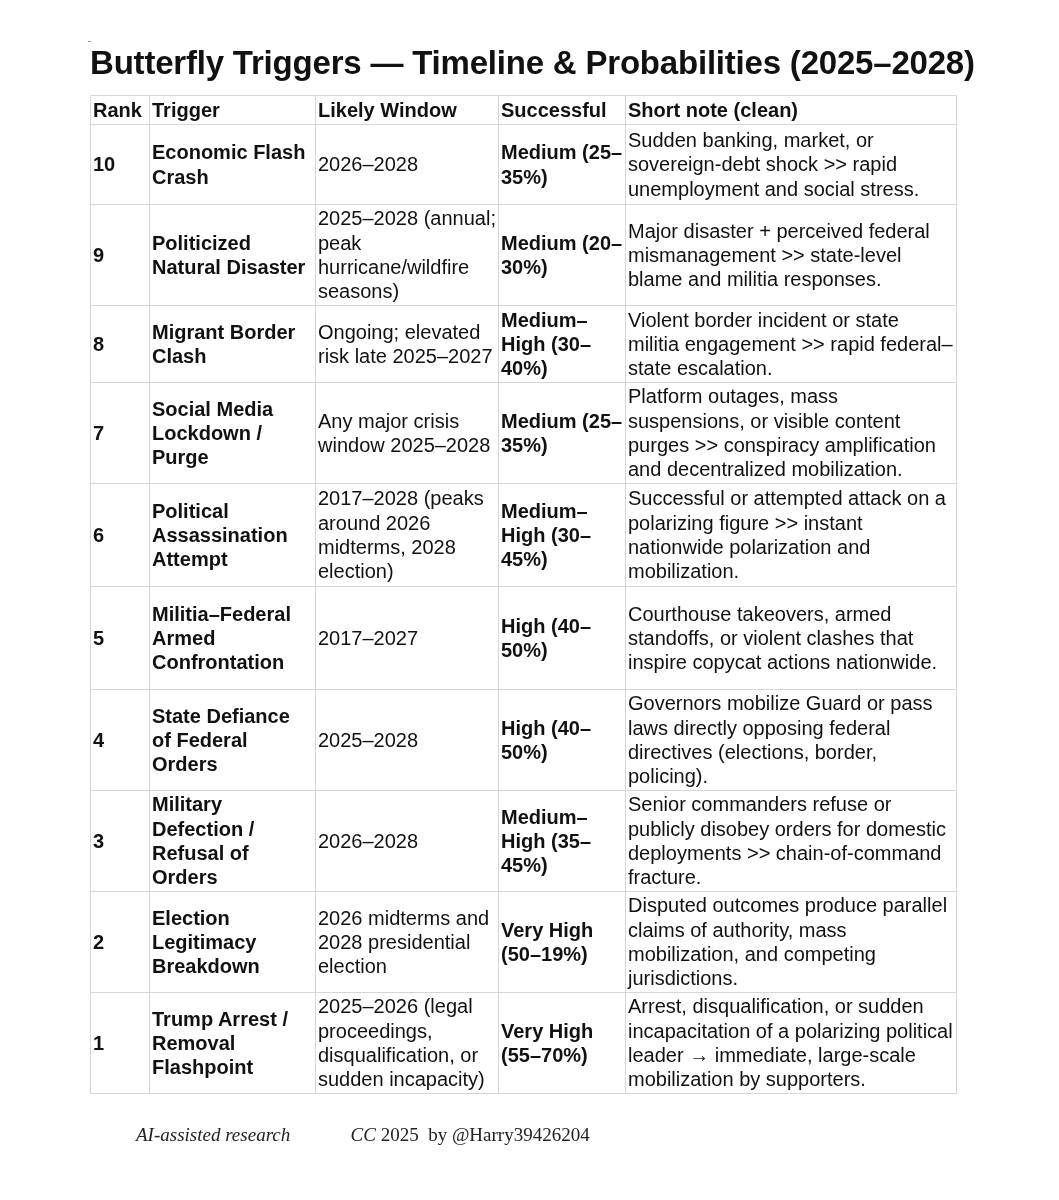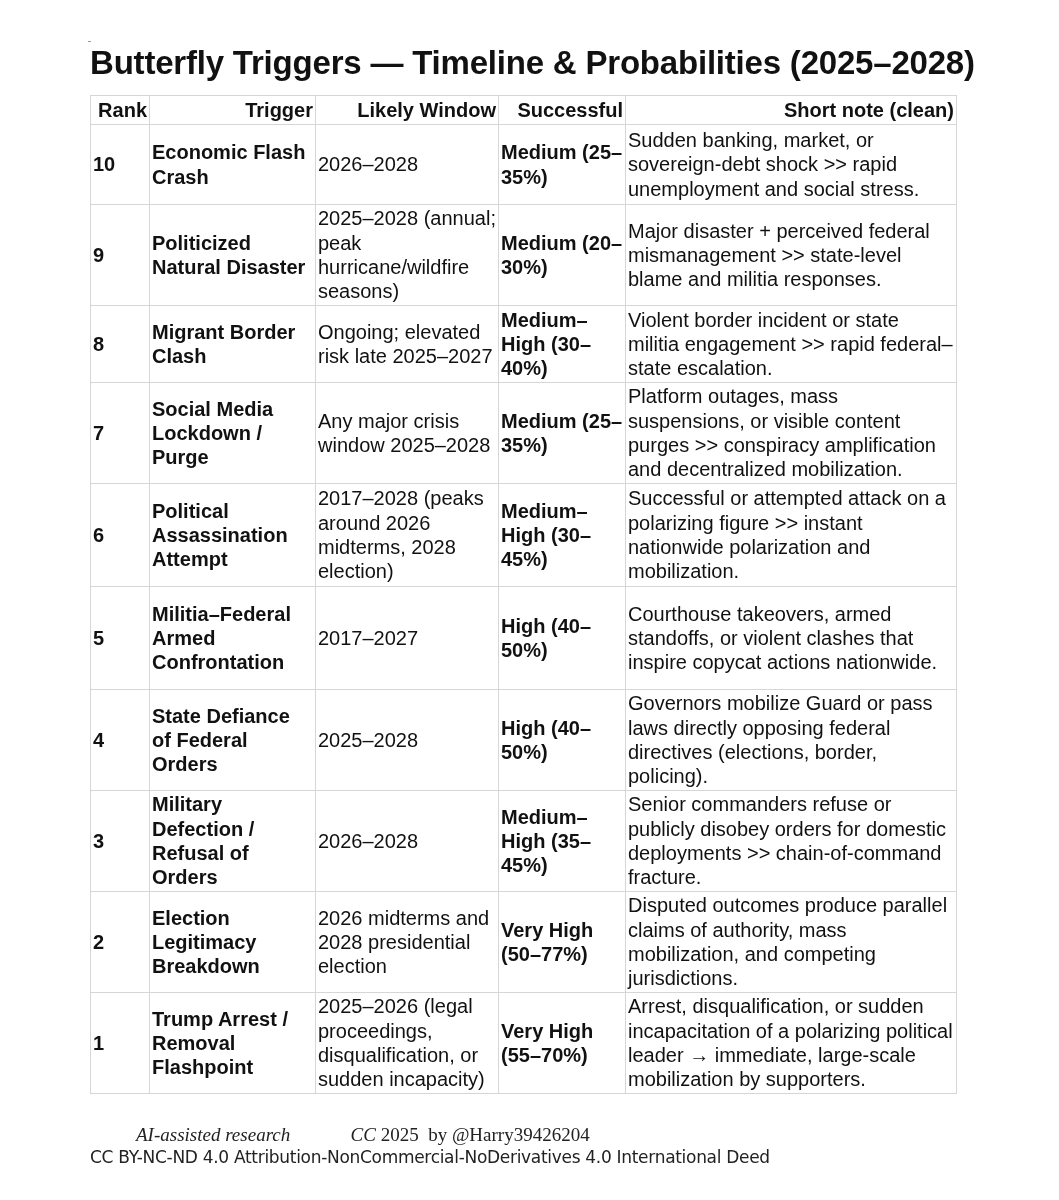--- a/index.html
+++ b/index.html
@@ -43,21 +43,21 @@
       border: 1.5px solid #d6d6d6;
       padding: 0 2px 0 2px;
       vertical-align: middle;
       font-size: 20px;
       line-height: 24.3px;
       text-align: left;
     }
     table.grid th {
       height: 27px;
       font-weight: bold;
-      text-align: right;
+      text-align: left;
       padding-top: 1px;
     }
     td.rank, td.trigger, td.prob {
       font-weight: bold;
     }
     td.rank { padding-left: 2px; }
     td.note { padding-left: 2px; }
     tr.r10 td { height: 79px; }
     tr.r9 td { height: 100px; }
     tr.r8 td { height: 76px; }
@@ -177,34 +177,33 @@
         <td class="rank">3</td>
         <td class="trigger">Military Defection / Refusal of Orders</td>
         <td class="window">2026–2028</td>
         <td class="prob">Medium–High (35–45%)</td>
         <td class="note">Senior commanders refuse or publicly disobey orders for domestic deployments &gt;&gt; chain-of-command fracture.</td>
       </tr>
       <tr class="r2">
         <td class="rank">2</td>
         <td class="trigger">Election Legitimacy Breakdown</td>
         <td class="window">2026 midterms and 2028 presidential election</td>
-        <td class="prob">Very High (50–77%)</td>
+        <td class="prob">Very High (50–19%)</td>
         <td class="note">Disputed outcomes produce parallel claims of authority, mass mobilization, and competing jurisdictions.</td>
       </tr>
       <tr class="r1">
         <td class="rank">1</td>
         <td class="trigger">Trump Arrest / Removal Flashpoint</td>
         <td class="window">2025–2026 (legal proceedings, disqualification, or sudden incapacity)</td>
         <td class="prob">Very High (55–70%)</td>
         <td class="note">Arrest, disqualification, or sudden incapacitation of a polarizing political leader → immediate, large-scale mobilization by supporters.</td>
       </tr>
     </tbody>
   </table>
 
   <div class="footer">
     <div class="line1">
       <span class="it">AI-assisted research</span>&nbsp;&nbsp;
       <span class="it">CC</span>
       <span style="white-space:pre">2025  by @Harry39426204</span>
     </div>
-    <div class="line2">CC BY-NC-ND 4.0 Attribution-NonCommercial-NoDerivatives 4.0 International Deed</div>
   </div>
 </div>
 
 </body></html>

